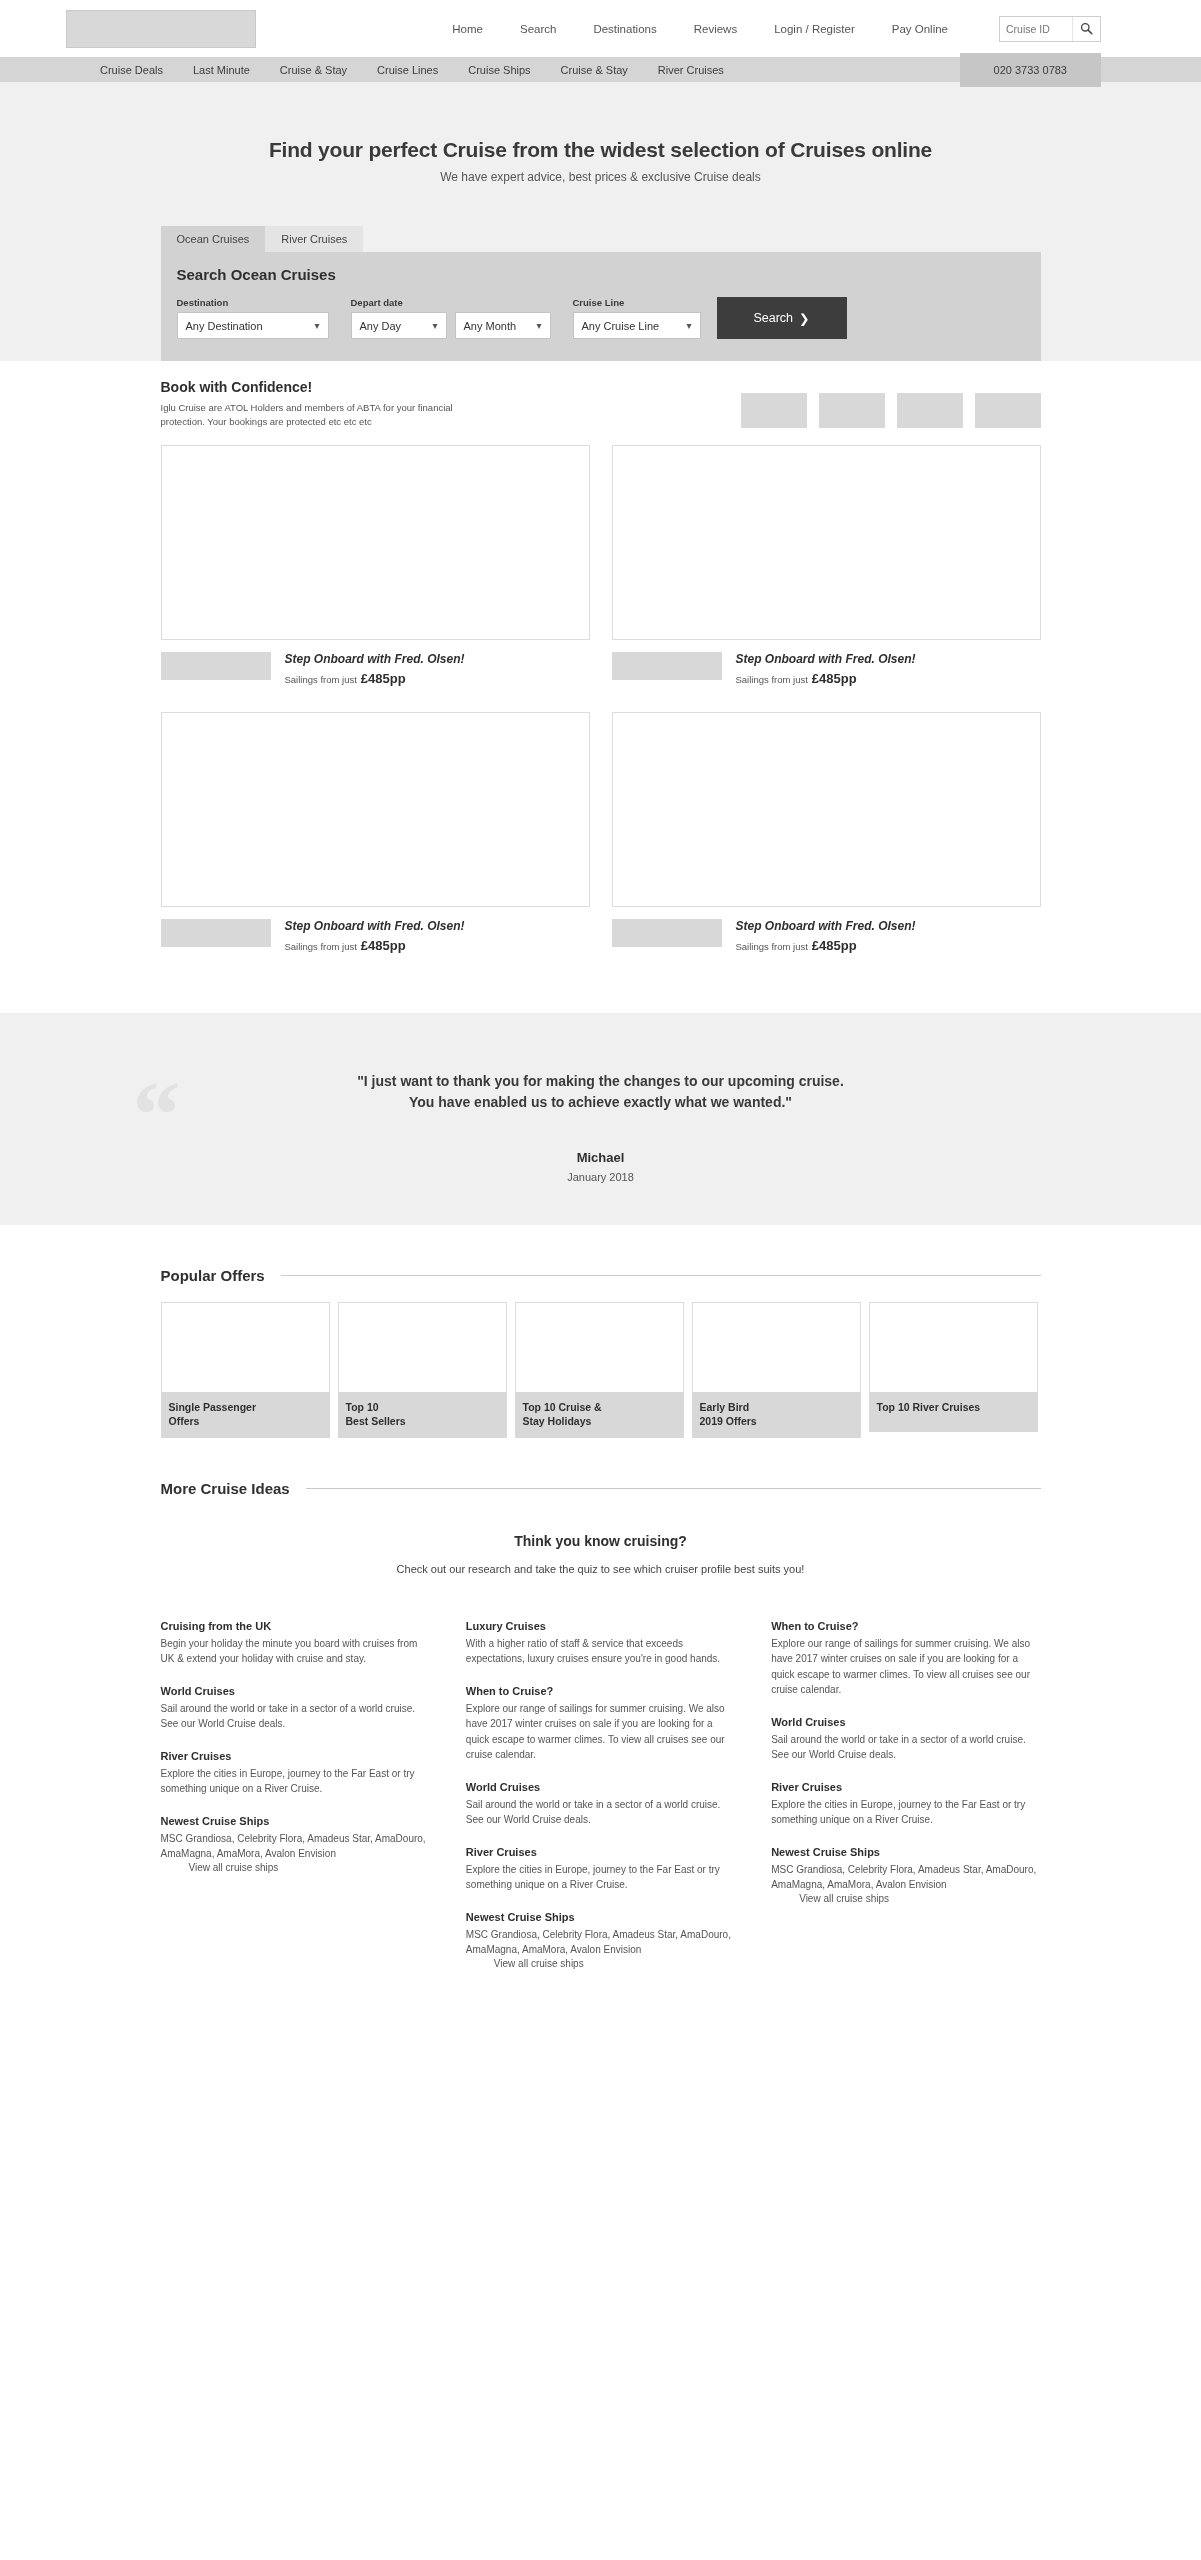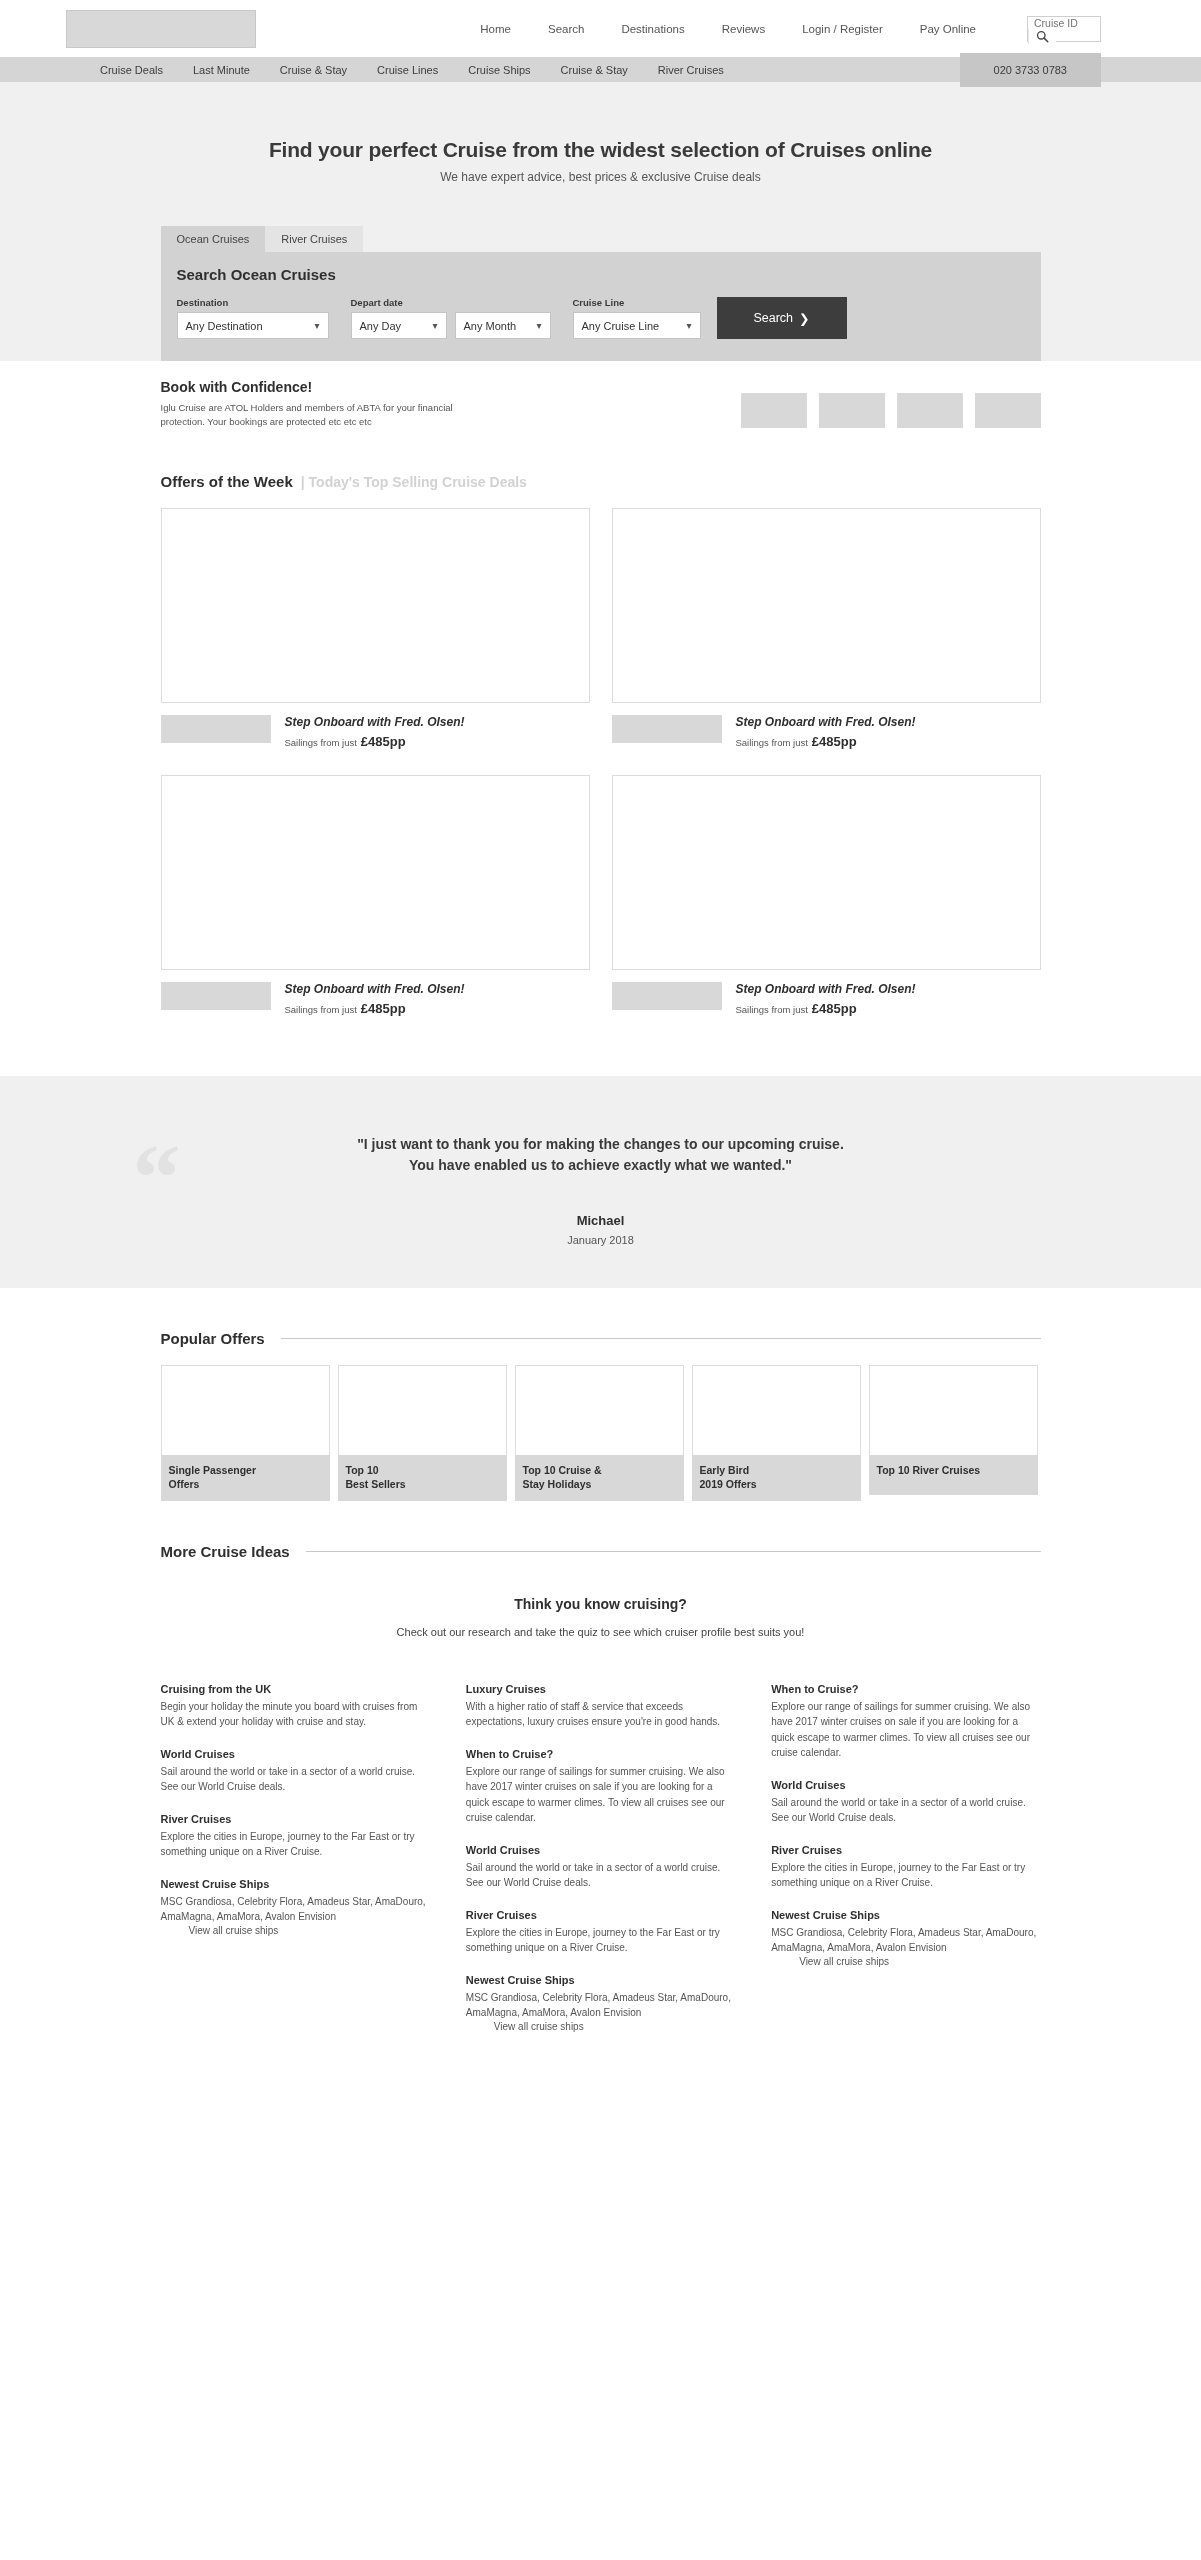--- a/index.html
+++ b/index.html
@@ -11,21 +11,21 @@
     background:#ffffff;
     -webkit-font-smoothing: antialiased;
   }
 
   
   .topbar { background:#fff; height:57px; display:flex; align-items:center; }
   .topbar-inner { width:1001px; margin:0 auto; display:flex; align-items:center; }
   .logo-box { width:190px; height:38px; background:#d8d8d8; border:1px solid #c8c8c8; margin-left:-34px; }
   .main-nav { display:flex; align-items:center; margin-left:auto; gap:37px; }
   .main-nav a { font-size:11.5px; color:#555; text-decoration:none; white-space:nowrap; }
-  .cruise-id-wrap { display:flex; align-items:stretch; border:1px solid #cfcfcf; height:26px; margin-left:14px;flex-direction:column; }
+  .cruise-id-wrap { display:flex; align-items:stretch; border:1px solid #cfcfcf; height:26px; margin-left:14px; }
   .cruise-id { border:0; outline:0; width:72px; font-size:10.5px; color:#888; padding:0 6px; font-family:"Liberation Sans",sans-serif; background:#fff; }
   .search-btn { width:28px; background:#fff; border:0; border-left:1px solid #e6e6e6; display:flex; align-items:center; justify-content:center; cursor:pointer; }
   .search-btn svg { display:block; }
 
   
   .subnav { background:#d5d5d5; height:25px; display:flex; align-items:center; }
   .subnav-inner { width:1001px; margin:8px auto; display:flex; align-items:center; height:25px; }
   .subnav-links { display:flex; gap:30px; margin-left:0; }
   .subnav-links a { font-size:11px; color:#3c3c3c; text-decoration:none; white-space:nowrap; }
   .phone-box { margin-left:auto; background:#c6c6c6; height:25px; display:flex; align-items:center; padding:17px 34px; font-size:11px; color:#3c3c3c; }
@@ -202,24 +202,20 @@
   </div>
   <div class="badges">
     <div class="badge"></div>
     <div class="badge"></div>
     <div class="badge"></div>
     <div class="badge"></div>
   </div>
 </div>
 
 <div class="section">
-  <div class="offers-head">
-    <span class="t1">Offers of the Week</span>
-    <span class="t2">| Today's Top Selling Cruise Deals</span>
-  </div>
   <div class="offer-grid">
 
     <div class="offer">
       <div class="offer-img"></div>
       <div class="offer-body">
         <div class="offer-logo"></div>
         <div>
           <div class="offer-title">Step Onboard with Fred. Olsen!</div>
           <div class="offer-price">
             <span>Sailings from just</span><b>£485pp</b>

